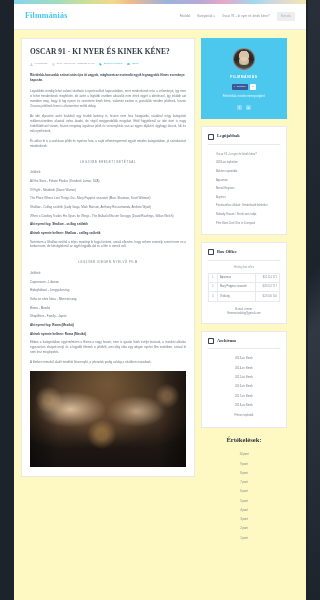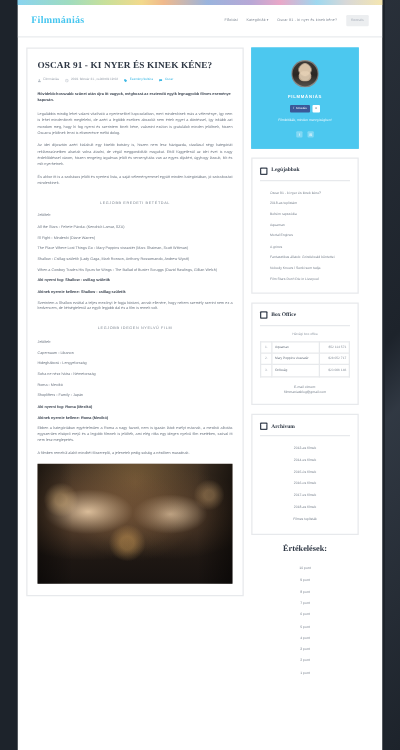--- a/index.html
+++ b/index.html
@@ -29,21 +29,21 @@
   .dark-edge-r { right: 0; }
   .dark-edge-r::before {
     content: ""; position: absolute; left: 2px; top: 0; width: 12px; height: 600px;
     background: linear-gradient(135deg, #2b323c 0%, #1d232b 45%, #343c47 55%, #1d232b 100%);
     opacity: .85;
   }
 
   
   .page {
     position: absolute; top: 4px; left: 14px; right: 14px; bottom: 0;
-    background: #ffffff;
+    background: #fef9c3;
     overflow: hidden;
   }
 
   
   .site-header {
     height: 26px; background: #ffffff;
     display: flex; align-items: center; justify-content: space-between;
     padding: 0 11px; border-bottom: 1px solid #e9ebee;
   }
   .logo {

